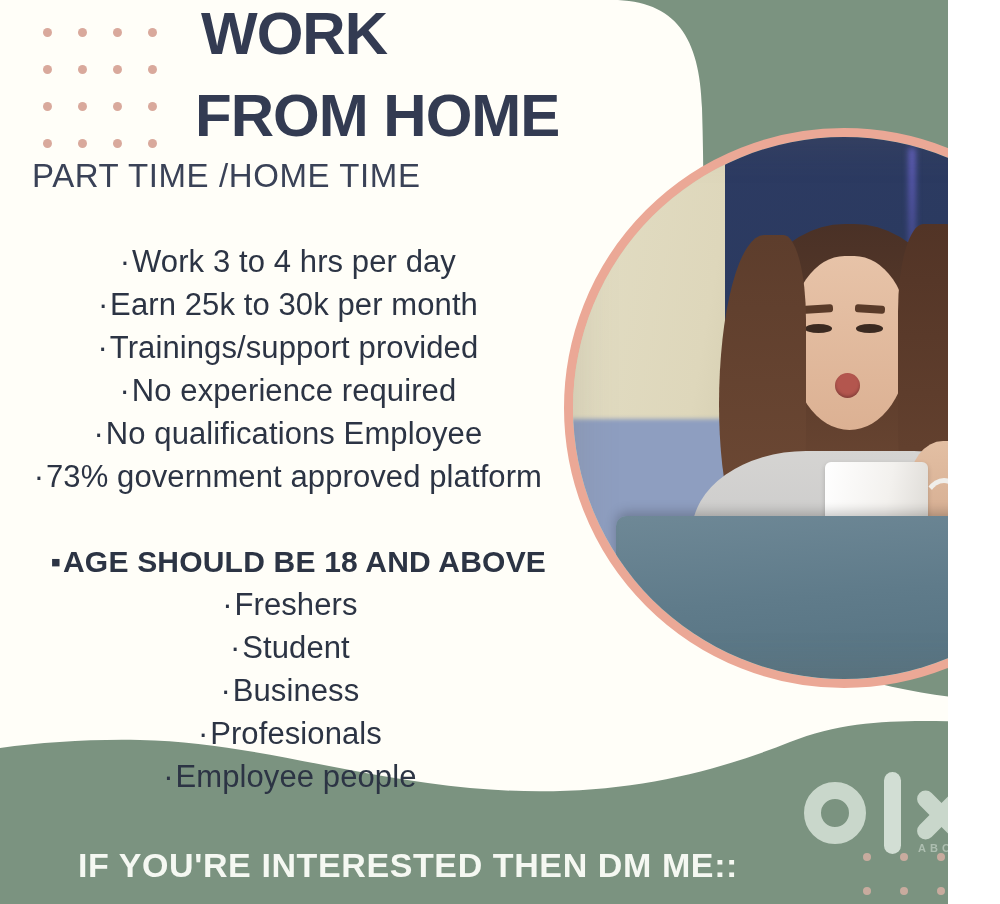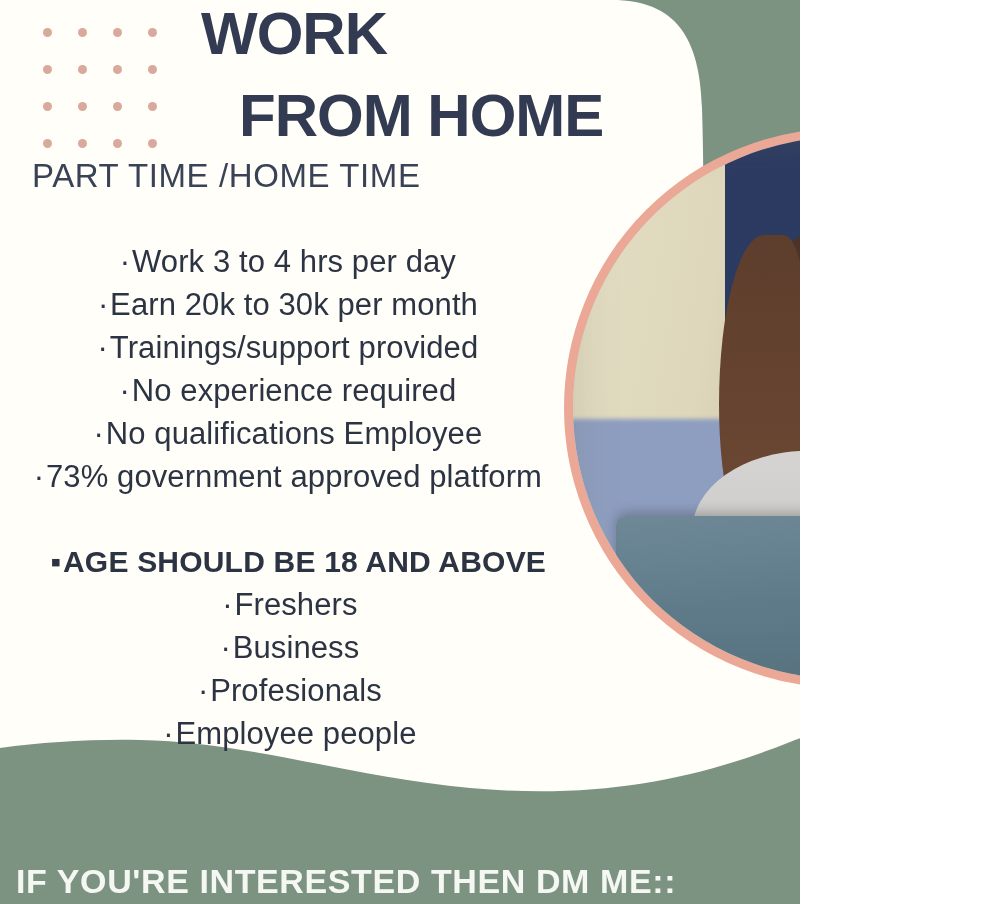--- a/index.html
+++ b/index.html
@@ -2,21 +2,21 @@
 <html><head>
 <meta charset="utf-8">
 <style>
   html, body {
     margin: 0;
     padding: 0;
     background: #ffffff;
   }
   #poster {
     position: relative;
-    width: 800px;
+    width: 948px;
     height: 904px;
     overflow: hidden;
     font-family: "Liberation Sans", sans-serif;
     background: #7b9380;
   }
 
   
   .layer {
     position: absolute;
     inset: 0;
@@ -67,21 +67,21 @@
   .headline {
     color: #333b52;
     font-weight: 700;
     font-size: 60px;
     line-height: 1.0;
     letter-spacing: -1px;
     margin: 0;
     white-space: nowrap;
   }
   #headline-line1 { padding-left: 6px; margin-bottom: 22px; }
-  #headline-line2 { padding-left: 0px; margin-left: 44px; }
+  #headline-line2 { padding-left: 0px; }
 
   .subhead {
     position: absolute;
     left: 32px;
     top: 157px;
     margin: 0;
     color: #3a4257;
     font-size: 33px;
     font-weight: 400;
     letter-spacing: .6px;
@@ -302,27 +302,27 @@
     position: absolute; left: 118px; top: 72px;
     font-size: 11px; letter-spacing: 4px;
     color: #b9c8bb; font-weight: 700;
   }
 
   
   #cta-text {
     position: absolute;
     left: 0; right: 0;
     top: 846px;
-    text-align: left;
+    text-align: right;
     color: #f5f8f2;
     font-size: 34px;
     font-weight: 600;
     letter-spacing: .6px;
     padding-right: 210px;
-    margin: 16px;
+    margin: 0;
     white-space: nowrap;
   }
 </style>
 </head>
 <body>
 
 <div id="poster">
 
   <svg class="layer" viewBox="0 0 1000 904" preserveAspectRatio="none" aria-hidden="true">
     <rect x="0" y="0" width="1000" height="904" fill="#7b9380"></rect>
@@ -359,30 +359,31 @@
   </div>
 
   <div class="headline-block">
     <h1 class="headline" id="headline-line1">WORK</h1>
     <h1 class="headline" id="headline-line2">FROM HOME</h1>
   </div>
   <p class="subhead">PART TIME /HOME TIME</p>
 
   <ul class="bullets" id="bullets-benefits">
     <li><span class="bul">·</span><span>Work 3 to 4 hrs per day</span></li>
-    <li><span class="bul">·</span><span>Earn 20k to 30k per month</span></li>
+    <li><span class="bul">·</span><span>Earn 25k to 30k per month</span></li>
     <li><span class="bul">·</span><span>Trainings/support provided</span></li>
     <li><span class="bul">·</span><span>No experience required</span></li>
     <li><span class="bul">·</span><span>No qualifications Employee</span></li>
     <li><span class="bul">·</span><span>73% government approved platform</span></li>
   </ul>
 
   <ul class="bullets" id="bullets-audience">
     <li><span class="bul">▪</span><span>AGE SHOULD BE 18 AND ABOVE</span></li>
     <li><span class="bul">·</span><span>Freshers</span></li>
+    <li><span class="bul">·</span><span>Student</span></li>
     <li><span class="bul">·</span><span>Business</span></li>
     <li><span class="bul">·</span><span>Profesionals</span></li>
     <li><span class="bul">·</span><span>Employee people</span></li>
   </ul>
 
   <div id="photo-circle">
     <div class="photo-inner">
       <div class="ph-wall"></div>
       <div class="ph-art"></div>
       <div class="ph-art-glow"></div>

